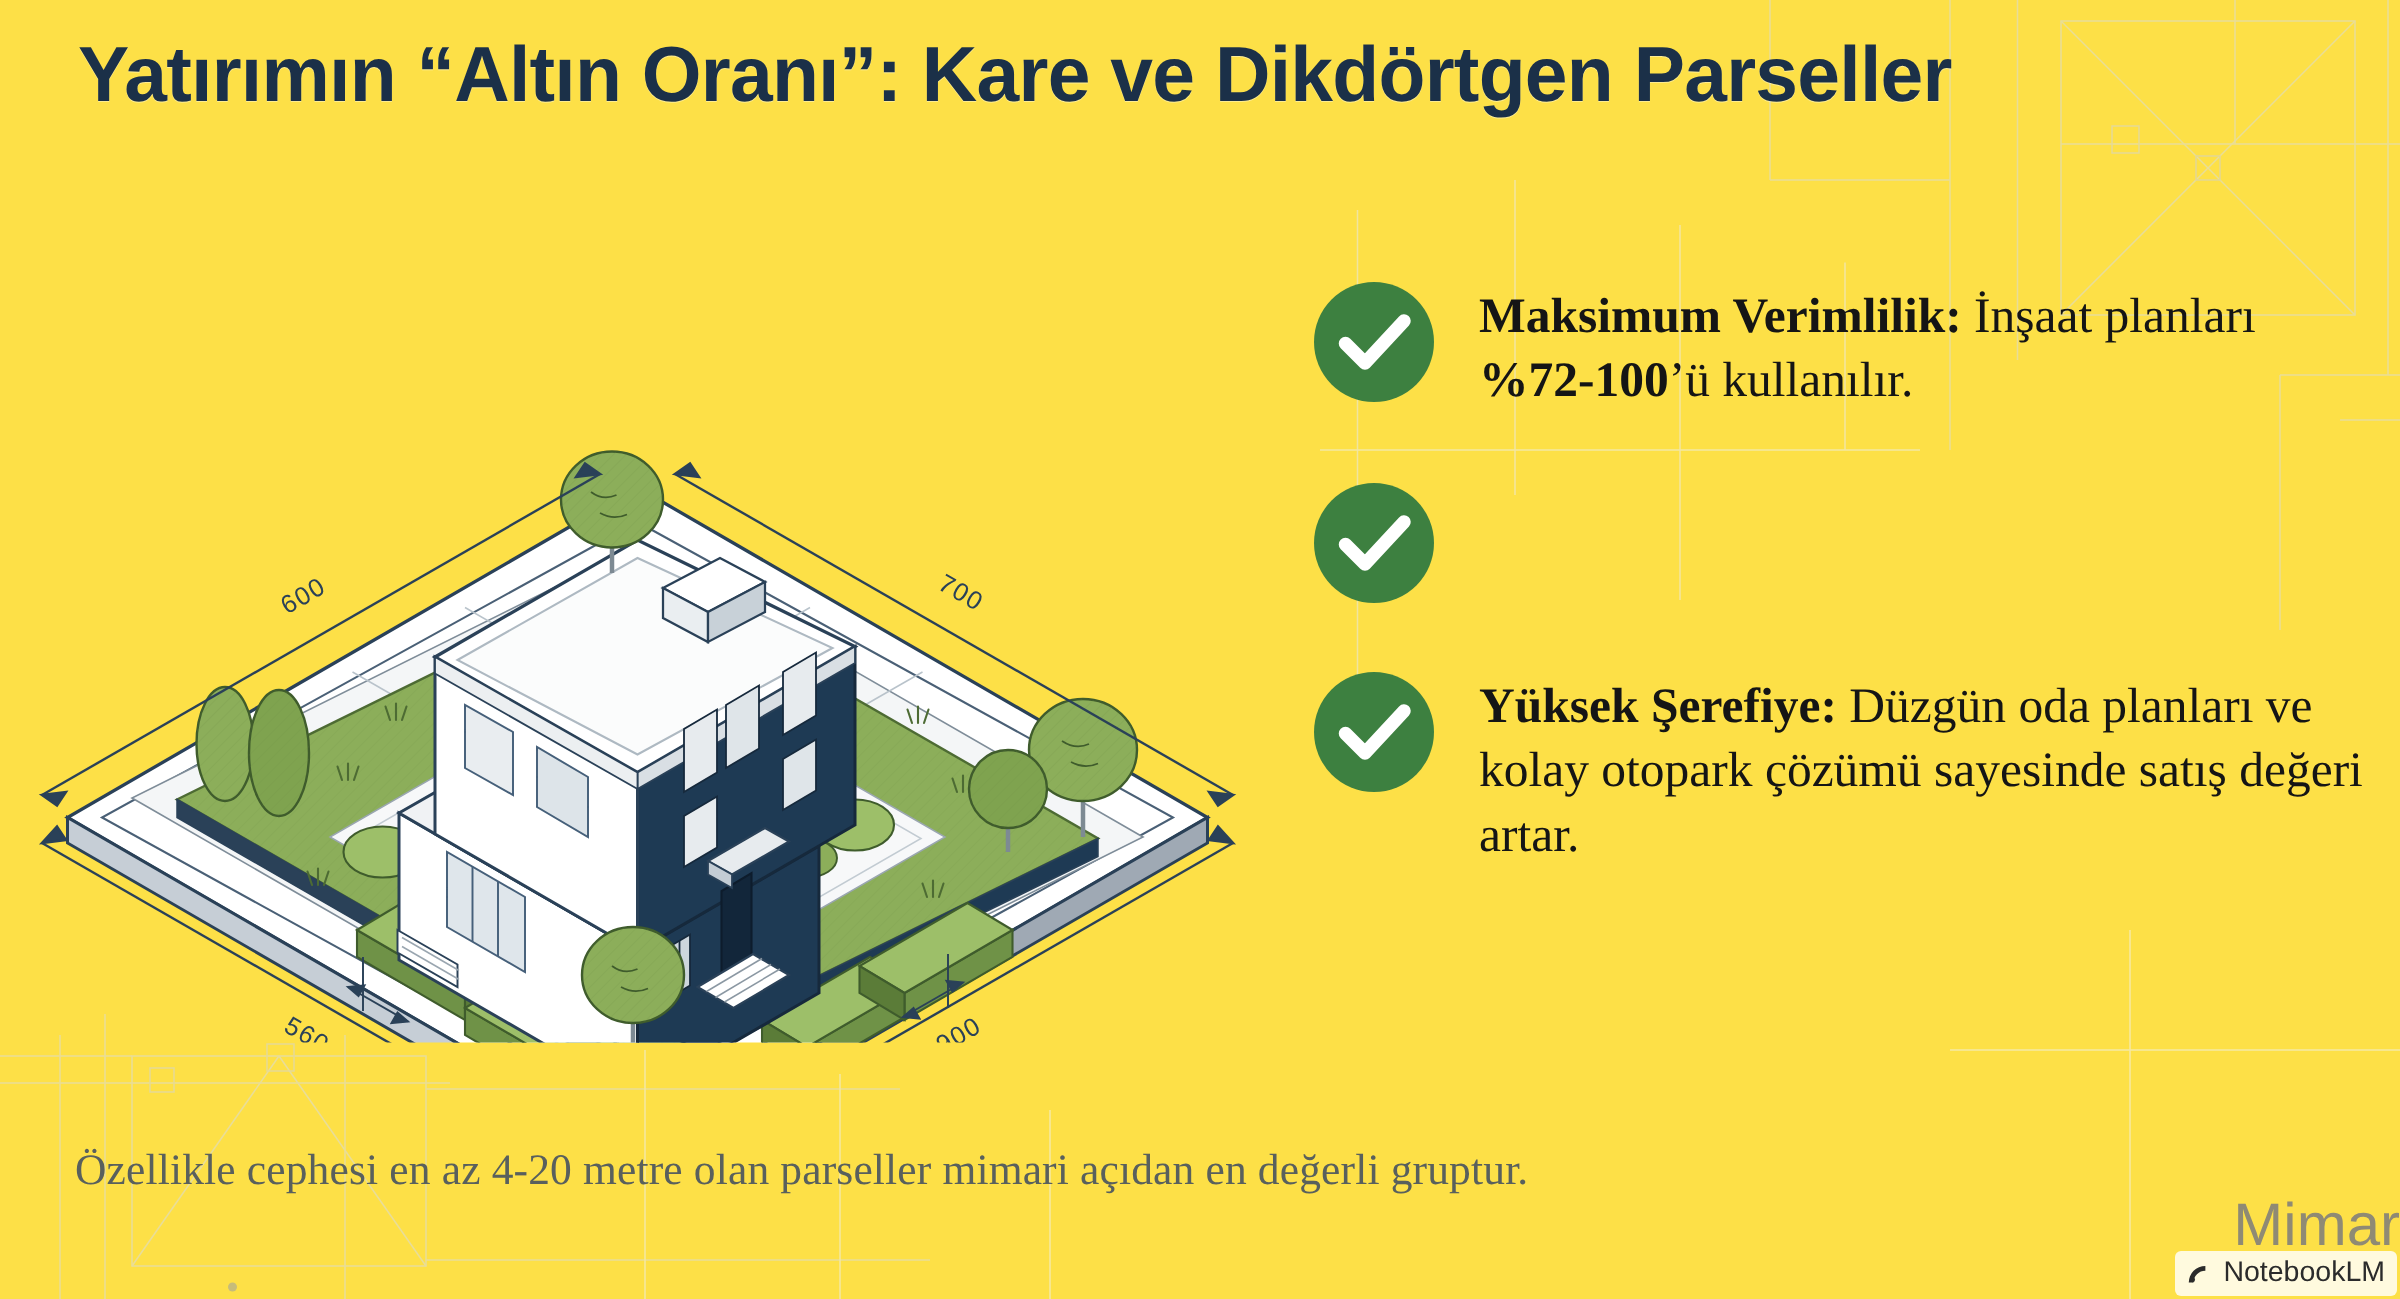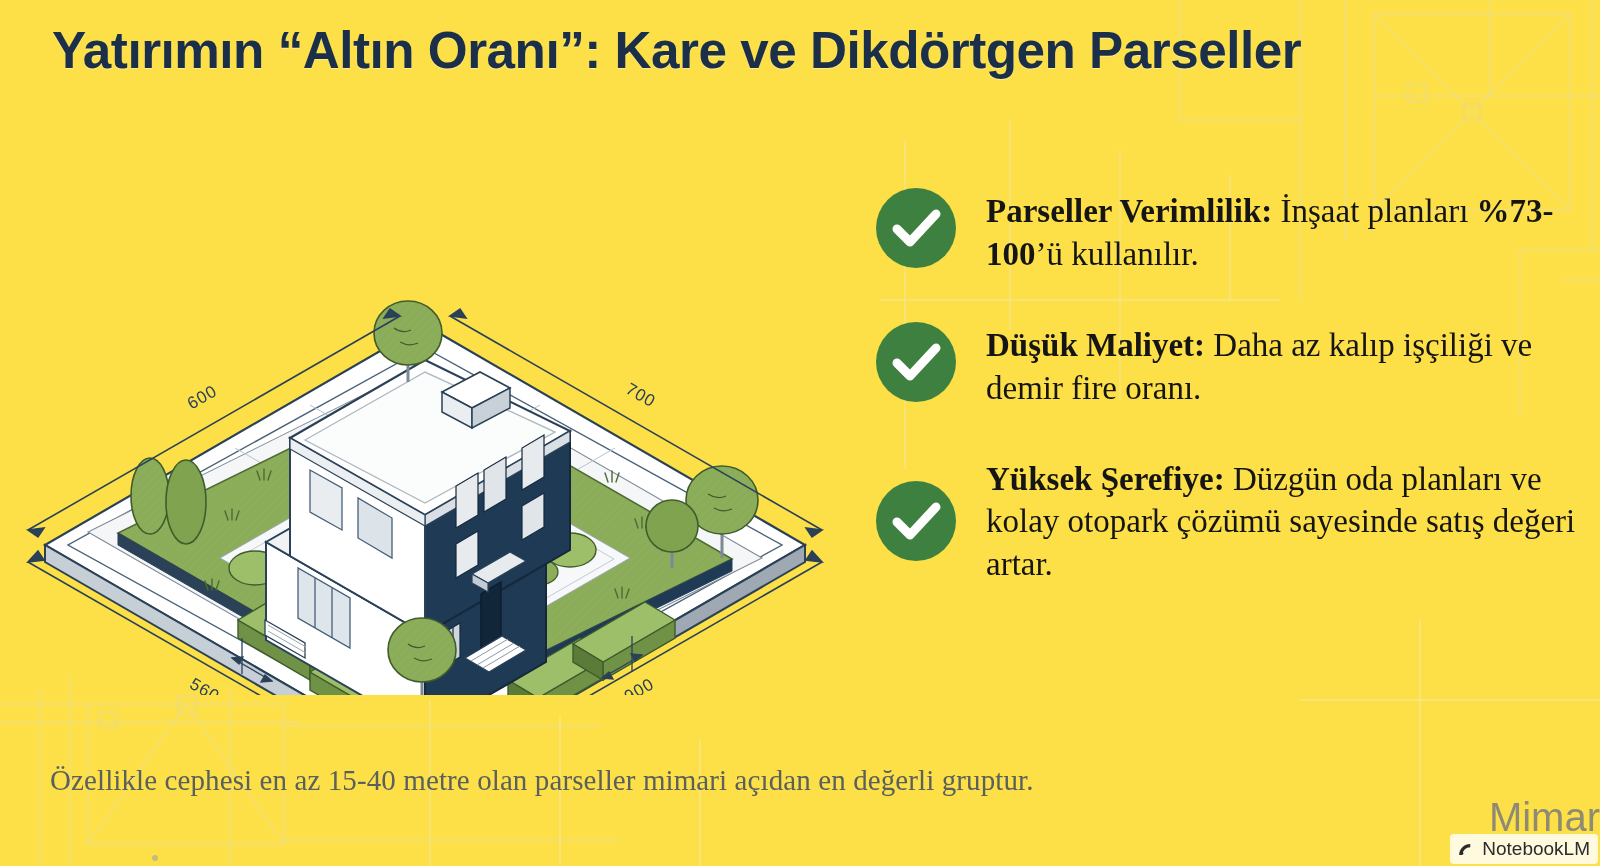--- a/index.html
+++ b/index.html
@@ -47,21 +47,21 @@
   .bullets{
     position:absolute;
     left:876px;top:186px;
     width:700px;
   }
   .bullet{
     display:flex;
     align-items:flex-start;
     margin-bottom:44px;
   }
-  .bullet:last-child{margin-bottom:0;align-items:center;}
+  .bullet:last-child{margin-bottom:0;}
   .check{
     flex:0 0 auto;
     width:80px;height:80px;
     margin-right:30px;
     margin-top:2px;
   }
   .btext{
     font-family:"Liberation Serif", serif;
     font-size:33px;
     line-height:1.30;
@@ -401,47 +401,44 @@
   </svg>
 
   <div class="bullets">
 
     <div class="bullet">
       <svg class="check" viewBox="0 0 80 80">
         <circle cx="40" cy="40" r="40" fill="#3d8040"></circle>
         <path d="M21 41 L34 54 L60 26" stroke="#ffffff" stroke-width="9" fill="none" stroke-linecap="round" stroke-linejoin="round"></path>
       </svg>
       <div class="btext">
-        <b>Parseller Verimlilik:</b><span> İnşaat planları </span><b>%73-100</b><span>’ü kullanılır.</span>
+        <b>Maksimum Verimlilik:</b><span> İnşaat planları </span><b>%72-100</b><span>’ü kullanılır.</span>
       </div>
     </div>
 
     <div class="bullet">
       <svg class="check" viewBox="0 0 80 80">
         <circle cx="40" cy="40" r="40" fill="#3d8040"></circle>
         <path d="M21 41 L34 54 L60 26" stroke="#ffffff" stroke-width="9" fill="none" stroke-linecap="round" stroke-linejoin="round"></path>
       </svg>
-      <div class="btext">
-        <b>Düşük Maliyet:</b><span> Daha az kalıp işçiliği ve demir fire oranı.</span><b></b><span></span>
-      </div>
     </div>
 
     <div class="bullet">
       <svg class="check" viewBox="0 0 80 80">
         <circle cx="40" cy="40" r="40" fill="#3d8040"></circle>
         <path d="M21 41 L34 54 L60 26" stroke="#ffffff" stroke-width="9" fill="none" stroke-linecap="round" stroke-linejoin="round"></path>
       </svg>
       <div class="btext">
         <b>Yüksek Şerefiye:</b><span> Düzgün oda planları ve kolay otopark çözümü sayesinde satış değeri artar.</span><b></b><span></span>
       </div>
     </div>
 
   </div>
 
-  <div class="footer">Özellikle cephesi en az 15-40 metre olan parseller mimari açıdan en değerli gruptur.</div>
+  <div class="footer">Özellikle cephesi en az 4-20 metre olan parseller mimari açıdan en değerli gruptur.</div>
 
   <div class="watermark">Mimar</div>
 
   <div class="nblm">
     <svg width="19" height="19" viewBox="0 0 24 24">
       <path d="M4 19 A14 14 0 0 1 18 5 L18 9 A10 10 0 0 0 8 19 Z" fill="#2b2b2b"></path>
       <circle cx="7.2" cy="16.6" r="2.1" fill="#2b2b2b"></circle>
     </svg>
     <span class="nblm-label">NotebookLM</span>
   </div>

